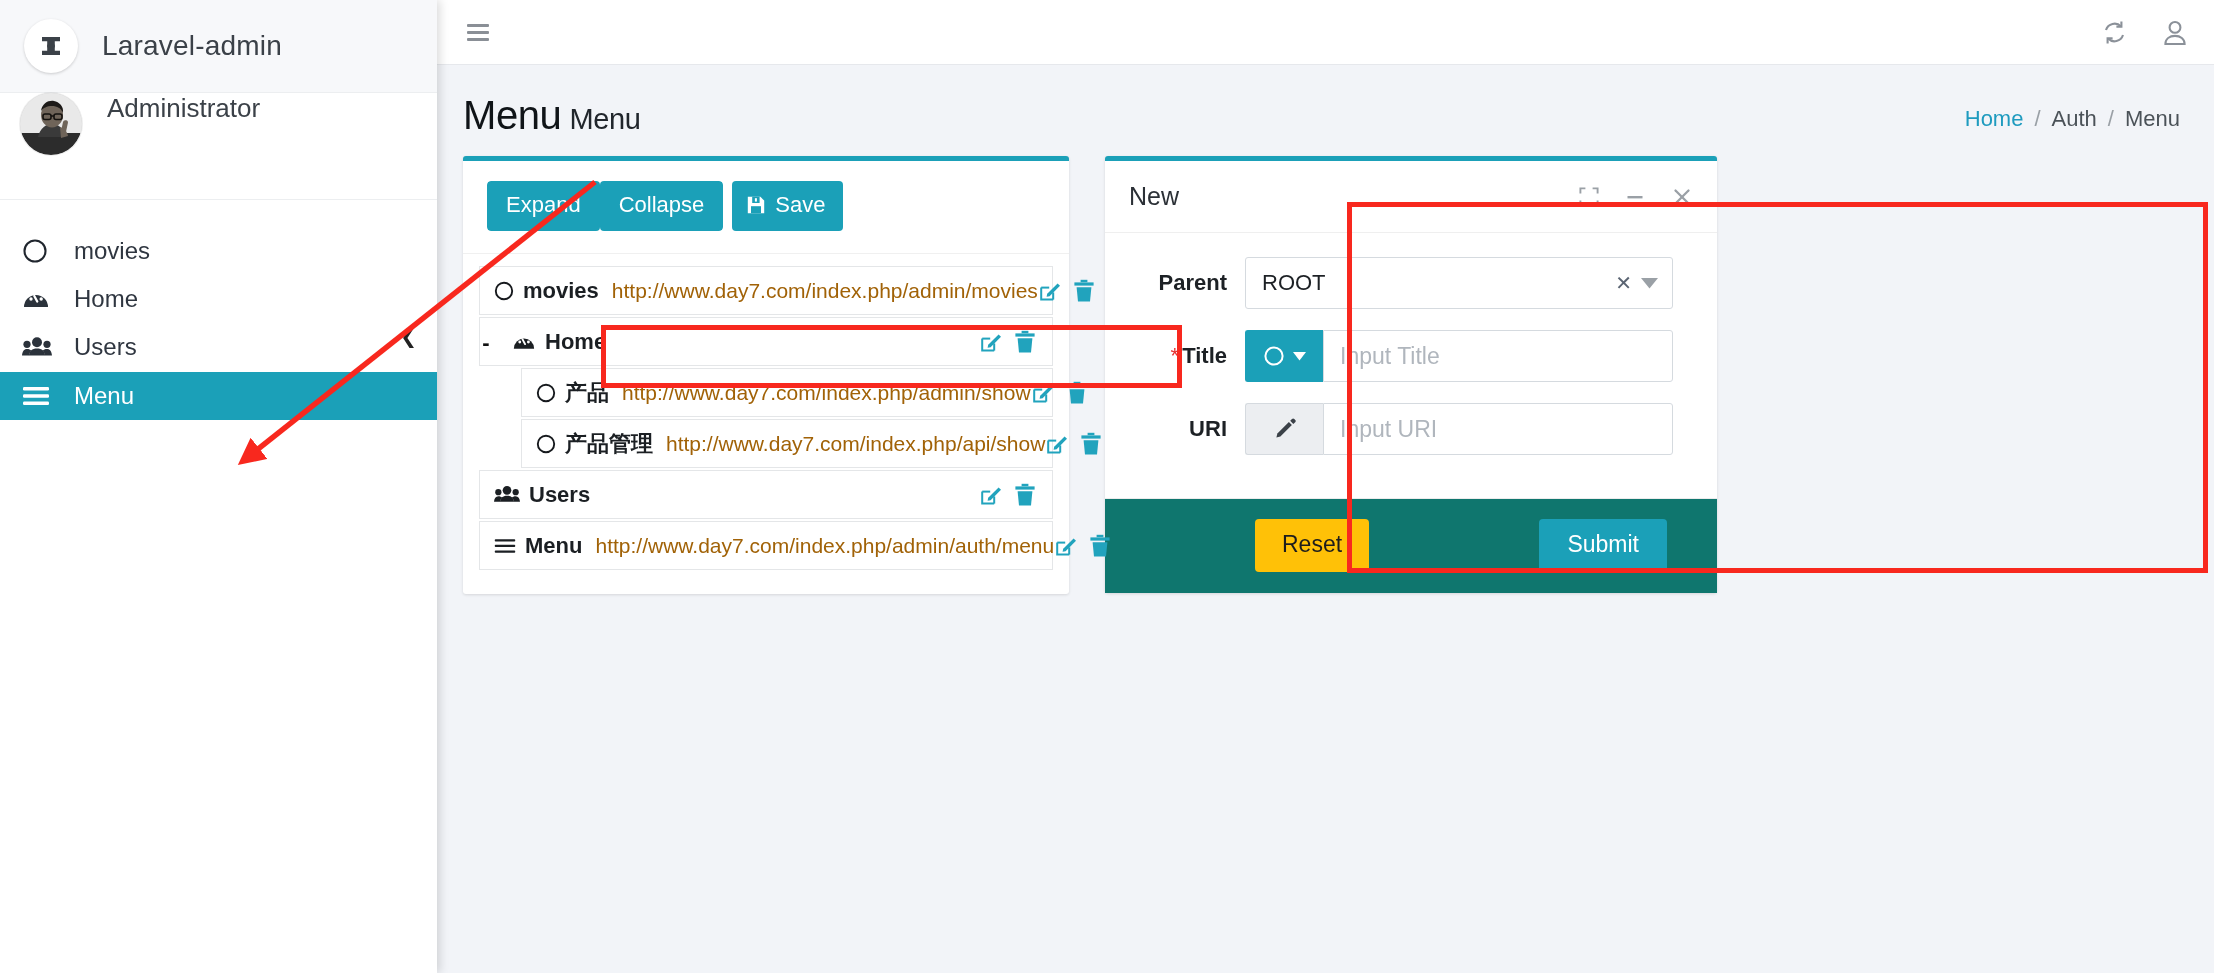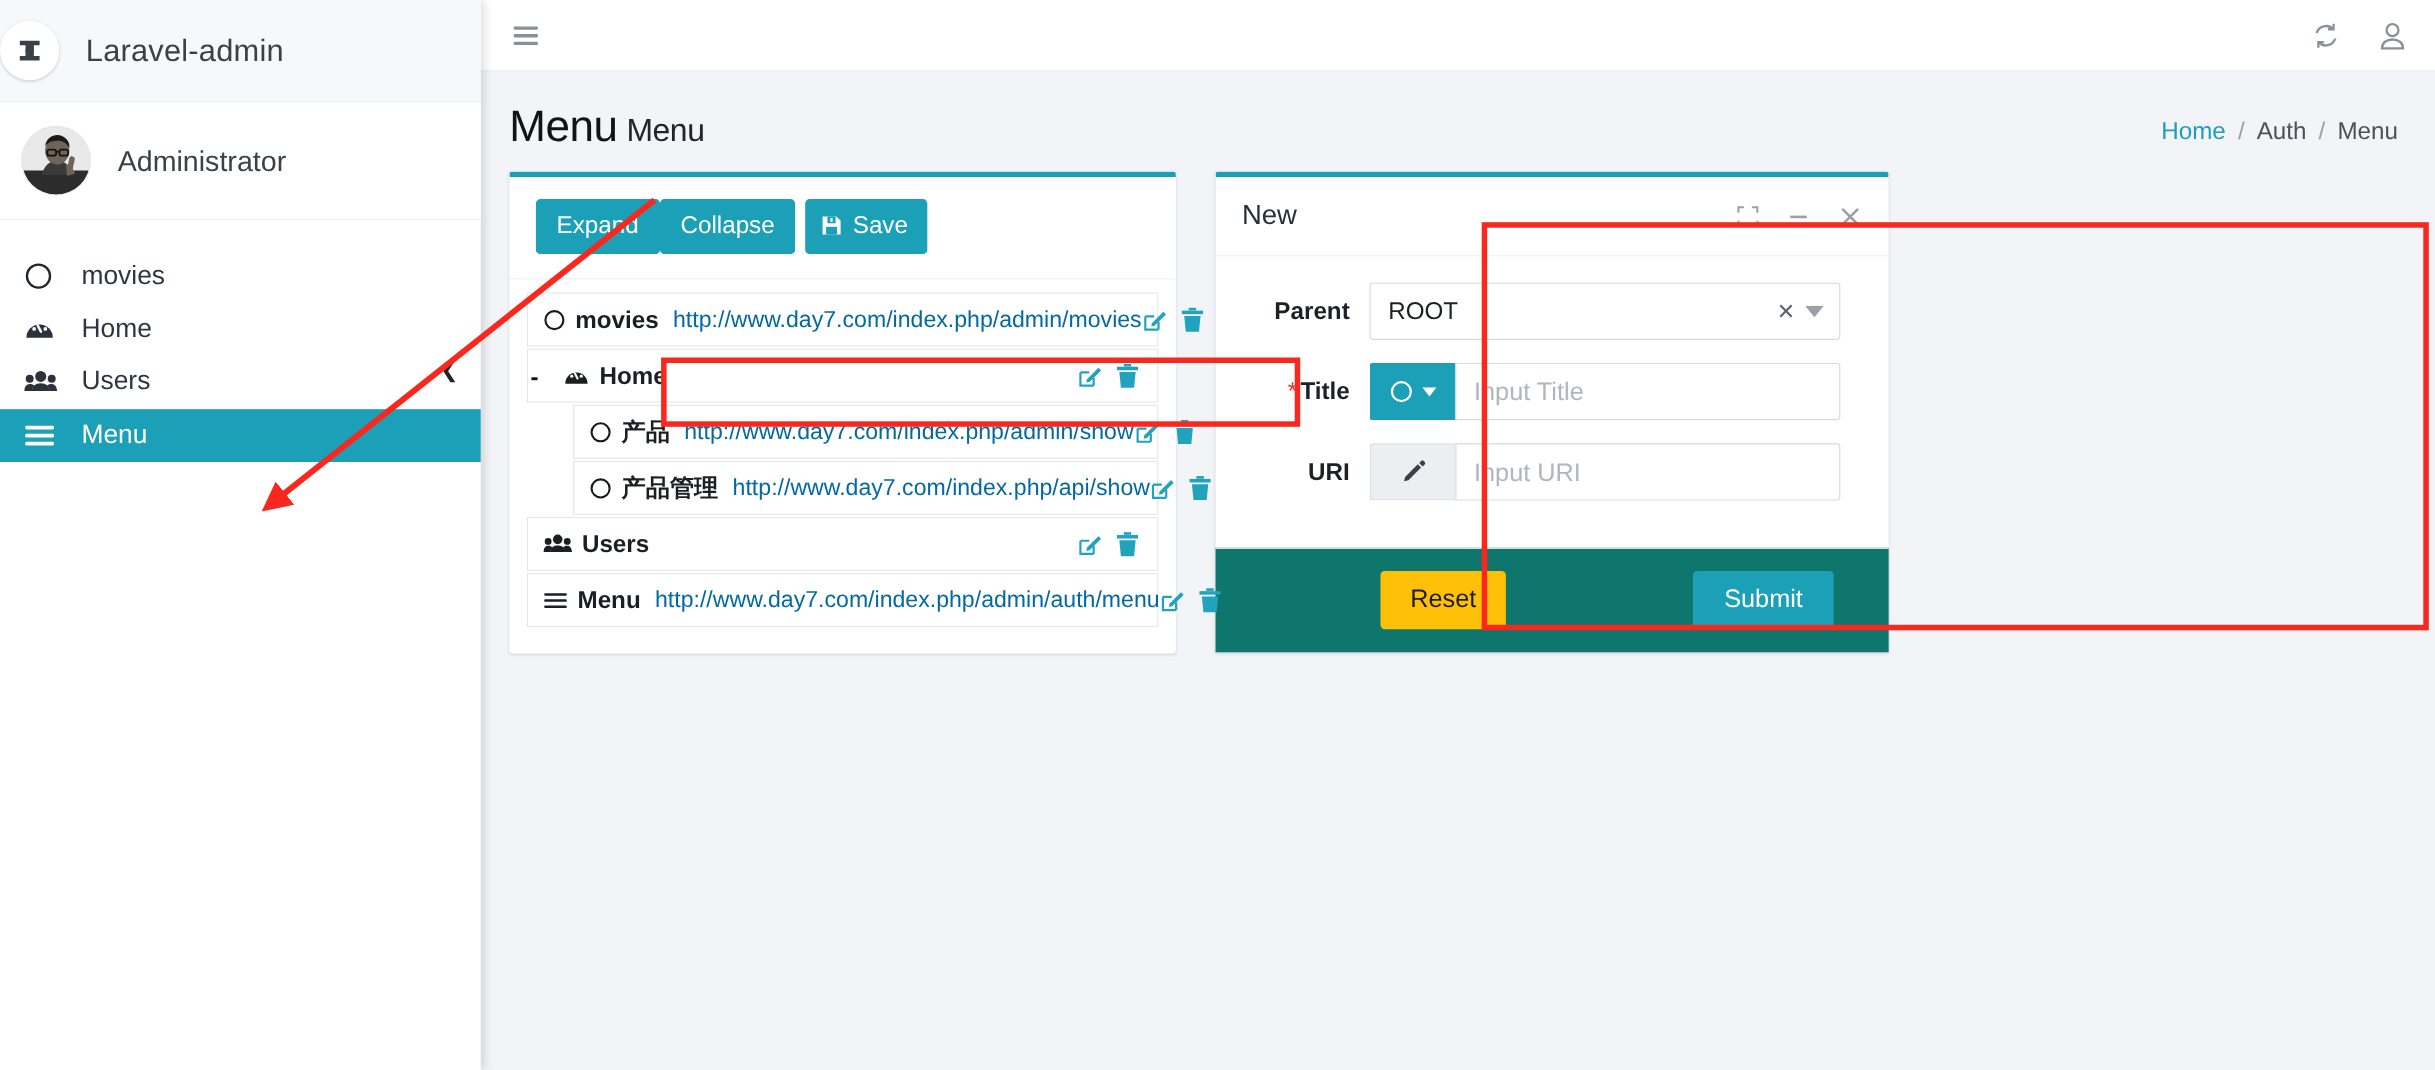--- a/index.html
+++ b/index.html
@@ -17,36 +17,37 @@
     background: #ffffff;
     position: relative;
     flex: 0 0 437px;
     box-shadow: 3px 0 9px rgba(0,0,0,0.14);
     z-index: 5;
   }
   .brand {
     height: 93px;
     background: #f7f8fa;
     display: flex; align-items: center;
+    padding-left: 24px;
     border-bottom: 1px solid #eceef0;
   }
   .brand-logo {
     width: 54px; height: 54px; border-radius: 50%;
     background: #ffffff; box-shadow: 0 1px 3px rgba(0,0,0,0.18);
     display: flex; align-items: center; justify-content: center;
     flex: 0 0 54px;
   }
   .brand-name {
     margin-left: 24px;
     font-size: 28px; color: #3b4148; font-weight: 400;
     letter-spacing: .2px;
   }
   .userpanel {
     height: 107px;
-    display: flex; align-items: center;
+    display: flex; 
     padding-left: 20px;
     border-bottom: 1px solid #eceef0;
     background: #ffffff;
   }
   .avatar {
     width: 62px; height: 62px; border-radius: 50%;
     overflow: hidden; flex: 0 0 62px;
     background: #d7d7d7;
     box-shadow: 0 0 0 1px rgba(0,0,0,.07);
   }
@@ -156,21 +157,21 @@
     padding-left: 14px; padding-right: 10px;
     margin-bottom: 2px;
     position: relative;
   }
   .tree-row.indent1 { margin-left: 42px; }
   .tree-row .t-label {
     font-size: 22px; color: #1b1f23; font-weight: 700;
     display: flex; align-items: center; gap: 9px; white-space: nowrap;
   }
   .tree-row .t-url {
-    font-size: 21px; color: #0369a1; margin-left: 13px; white-space: nowrap;
+    font-size: 21px; color: #a16207; margin-left: 13px; white-space: nowrap;
   }
   .tree-row .t-actions {
     margin-left: auto; display: flex; align-items: center; gap: 11px;
     padding-right: 6px;
   }
   .minus-marker {
     position: absolute; left: -2px; top: 12px;
     width: 16px; text-align: center; color: #111; font-size: 22px; font-weight: 700;
   }
   .tree-row.has-marker { padding-left: 32px; }

